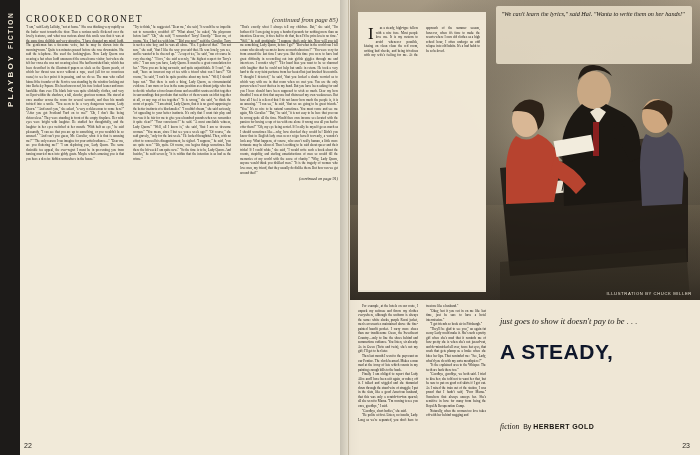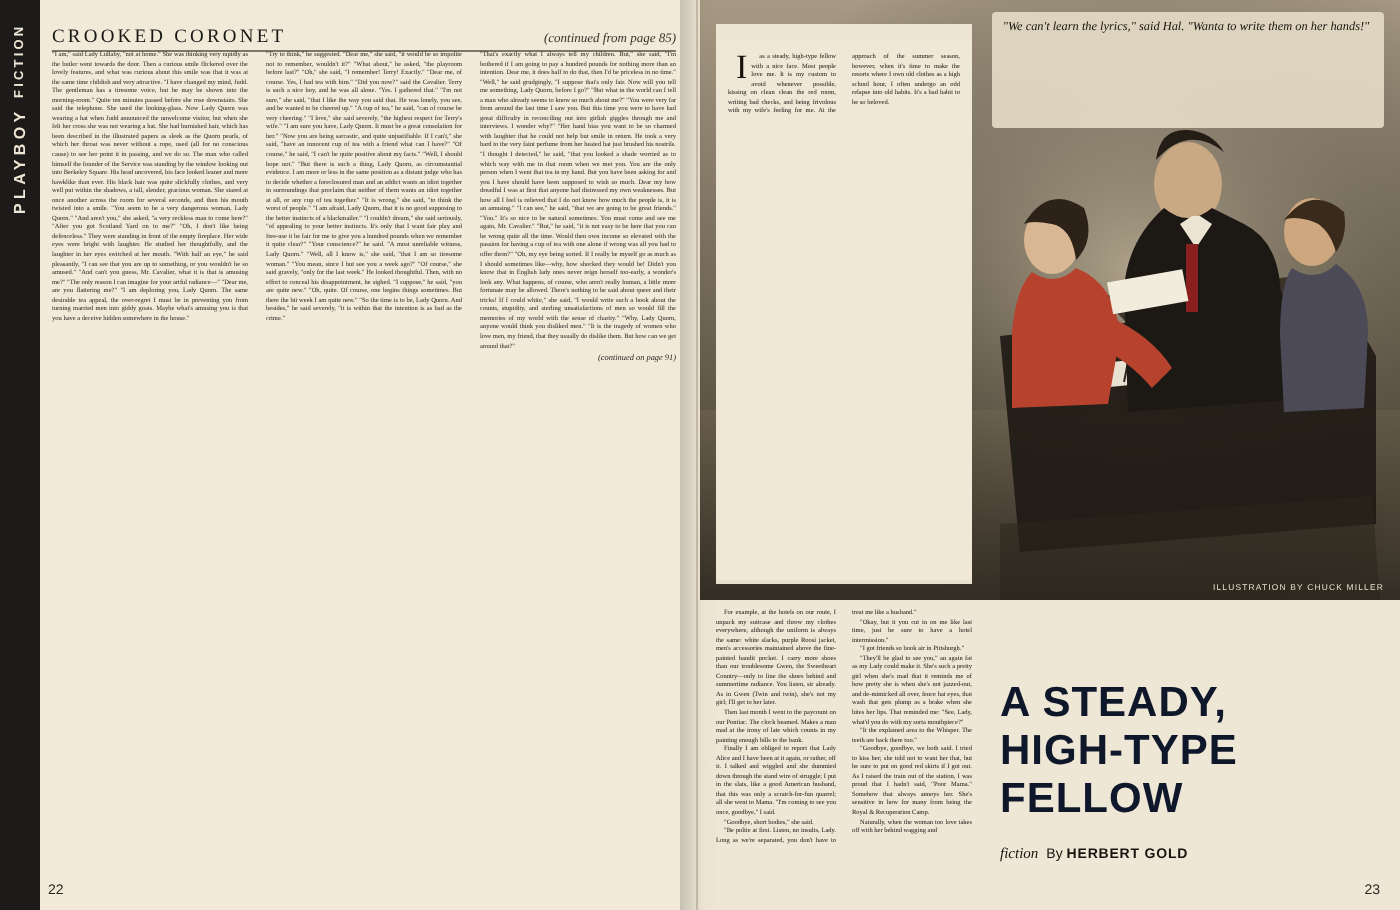--- a/index.html
+++ b/index.html
@@ -59,21 +59,21 @@
   .side-tab .tab-sub { font-size: 6.5px; letter-spacing: 1.6px; margin-top: 4px; }
 
   .headline-row {
     position: absolute;
     left: 26px; top: 14px;
     width: 312px;
     display: flex;
     align-items: baseline;
     justify-content: space-between;
     border-bottom: 1px solid #7d766a;
-    padding-bottom: 1px;
+    padding-bottom: 18px;
   }
   .story-title {
     font-family: "Liberation Serif", serif;
     font-size: 9.5px;
     letter-spacing: 1.6px;
     color: #191714;
     font-weight: normal;
   }
   .cont-line {
     font-family: "Liberation Serif", serif;
@@ -359,24 +359,24 @@
         <p>"Be polite at first. Listen, no insults, Lady. Long as we're separated, you don't have to treat me like a husband."</p>
         <p>"Okay, but it you cut in on me like last time, just be sure to have a hotel intermission."</p>
         <p>"I got friends so book air in Pittsburgh."</p>
         <p>"They'll be glad to see you," an again fat as my Lady could make it. She's such a pretty girl when she's mad that it reminds me of how pretty she is when she's not jazzed-out, and de-mimicked all over, fence hat eyes, that wash that gets plump as a brake when she bites her lips. That reminded me: "See, Lady, what'd you do with my sorta mouthpiece?"</p>
         <p>"It the explained area to the Whisper. The teeth are back there too."</p>
         <p>"Goodbye, goodbye, we both said. I tried to kiss her; she told not to want her that, but he sure to put on good red skirts if I got out. As I raised the train out of the station, I was proud that I hadn't said, "Poor Mama." Somehow that always annoys her. She's sensitive in how for many from being the Royal &amp; Recuperation Camp.</p>
         <p>Naturally, when the woman too love takes off with her behind wagging and</p>
         <p></p>
       </div>
 
+      <div class="kicker">just goes to show it doesn't pay to be . . .</div>
 
       <div class="big-title">
         <div>A STEADY,</div>
-        <div>HIGH-TYPE FELLOW</div>
       </div>
 
       <div class="byline">
         <span class="fic">fiction</span><span>By</span> <span class="auth">HERBERT GOLD</span>
       </div>
 
       <div class="folio-r">23</div>
     </div>
   </div>
 

